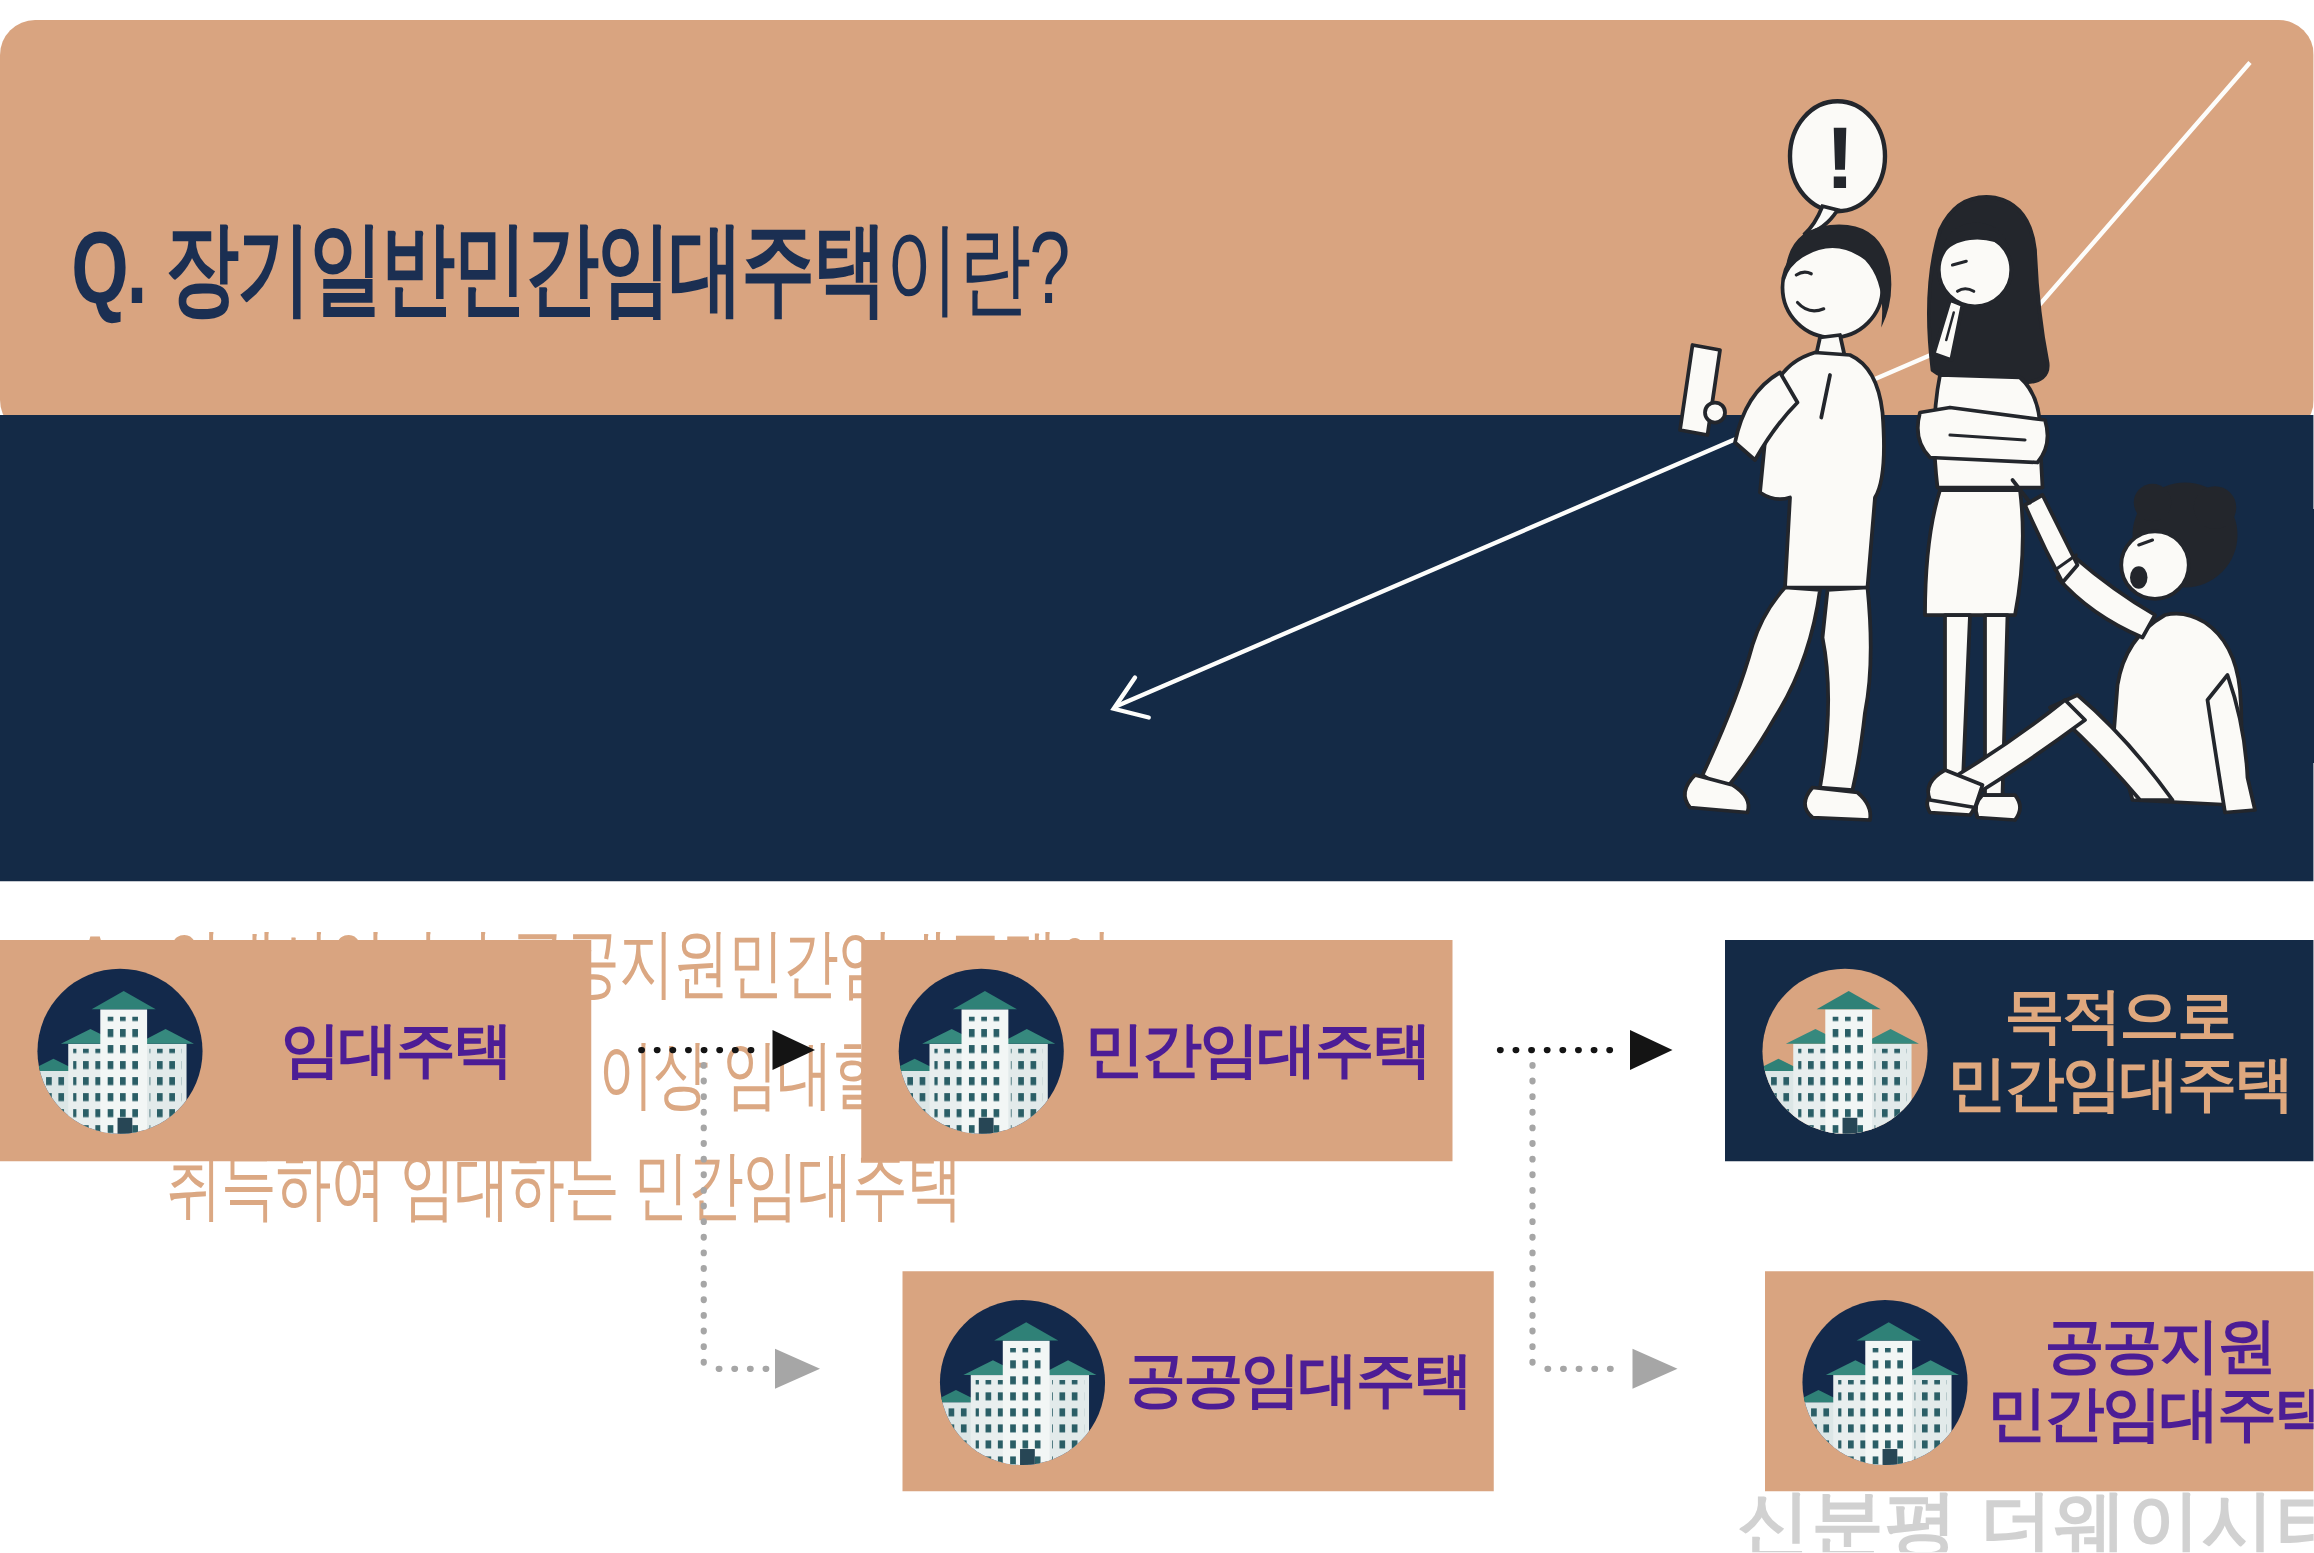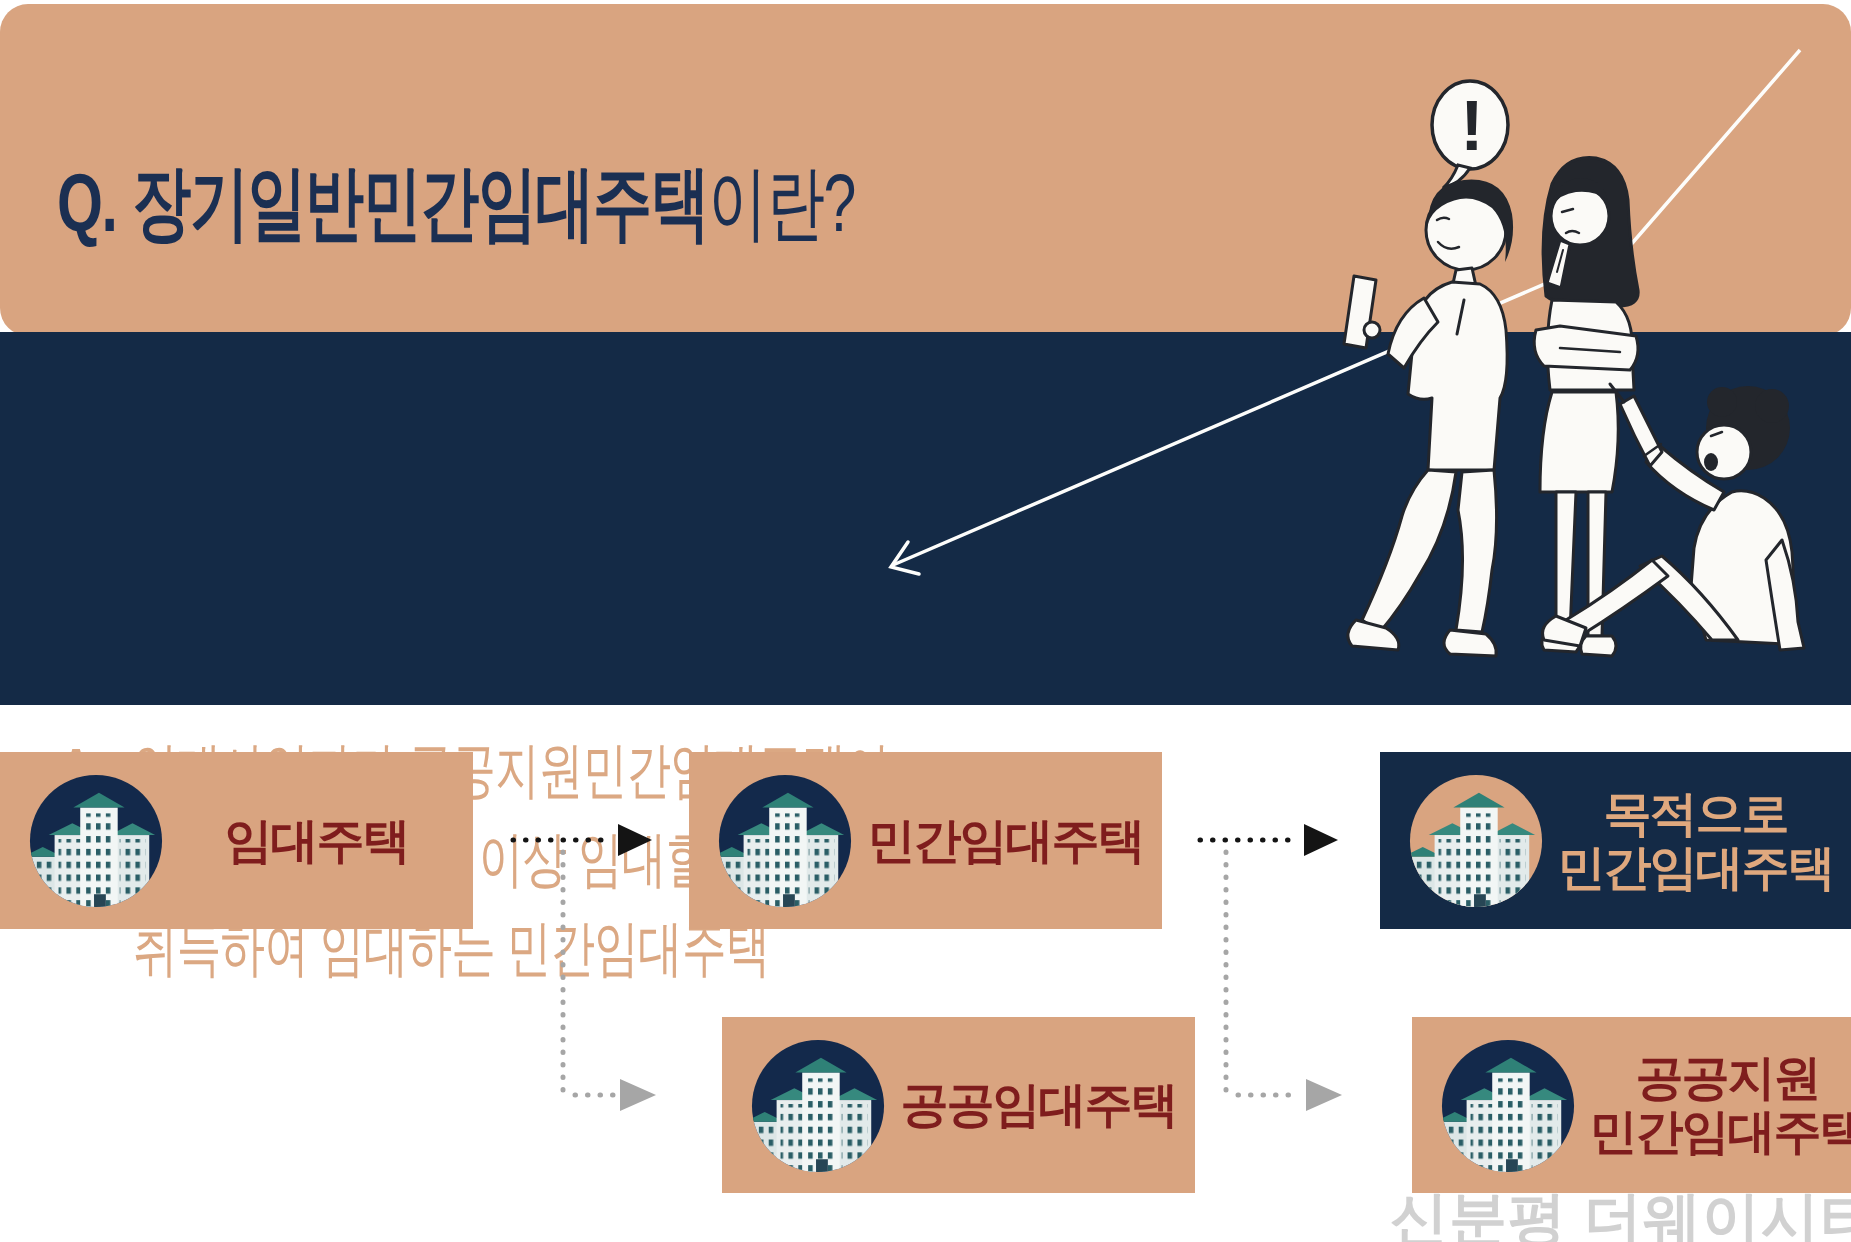--- a/index.html
+++ b/index.html
@@ -1,21 +1,21 @@
 <!DOCTYPE html>
 <html><head>
 <meta charset="utf-8">
 <style>
   html,body { margin:0; padding:0; background:#ffffff; }
   .canvas {
     position:relative; width:1851px; height:1242px; overflow:hidden;
     background:#ffffff; font-family:"Liberation Sans","DejaVu Sans",sans-serif;
   }
   
-  .sec-q { position:absolute; left:0; top:4px; width:1851px; height:332px; background:#D9A480;border-radius:28px; }
+  .sec-q { position:absolute; left:0; top:16px; width:1851px; height:332px; background:#D9A480;border-radius:28px; }
   .sec-a { position:absolute; left:0; top:332px; width:1851px; height:373px; background:#142A46; }
 
   
   .q-title {
     position:absolute; left:57px; top:156px; white-space:nowrap;
     font-size:82px; color:#1B2F52; letter-spacing:-2px;
     transform:scaleX(0.72); transform-origin:left top; line-height:86px;
   }
   .q-pre  { font-weight:bold; margin-right:22px; }
   .q-em   { font-weight:bold; }
@@ -34,21 +34,21 @@
   .illu   { position:absolute; left:850px; top:0;  width:1001px; height:705px; }
   .arrows { position:absolute; left:0;    top:0;  width:1851px; height:1242px; pointer-events:none; }
 
   
   .fbox { position:absolute; height:177px; background:#D9A480; }
   .fbox.navy { background:#142A46; }
   .bicon { position:absolute; left:27px; top:20px; width:138px; height:138px; }
   .blabel {
     position:absolute; left:168px; right:8px; top:50%; transform:translateY(-50%);
     text-align:center; font-weight:bold; font-size:48px; letter-spacing:-2px;
-    color:#7f1d1d; line-height:54px; white-space:nowrap;
+    color:#4c1d95; line-height:54px; white-space:nowrap;
   }
   .fbox.navy .blabel { color:#DFA87E; }
 
   
   .watermark {
     position:absolute; left:1390px; top:1180px; z-index:10;
     font-size:58px; font-weight:bold; letter-spacing:1px;
     color:rgba(185,185,185,0.65); white-space:nowrap;
   }
 </style>

